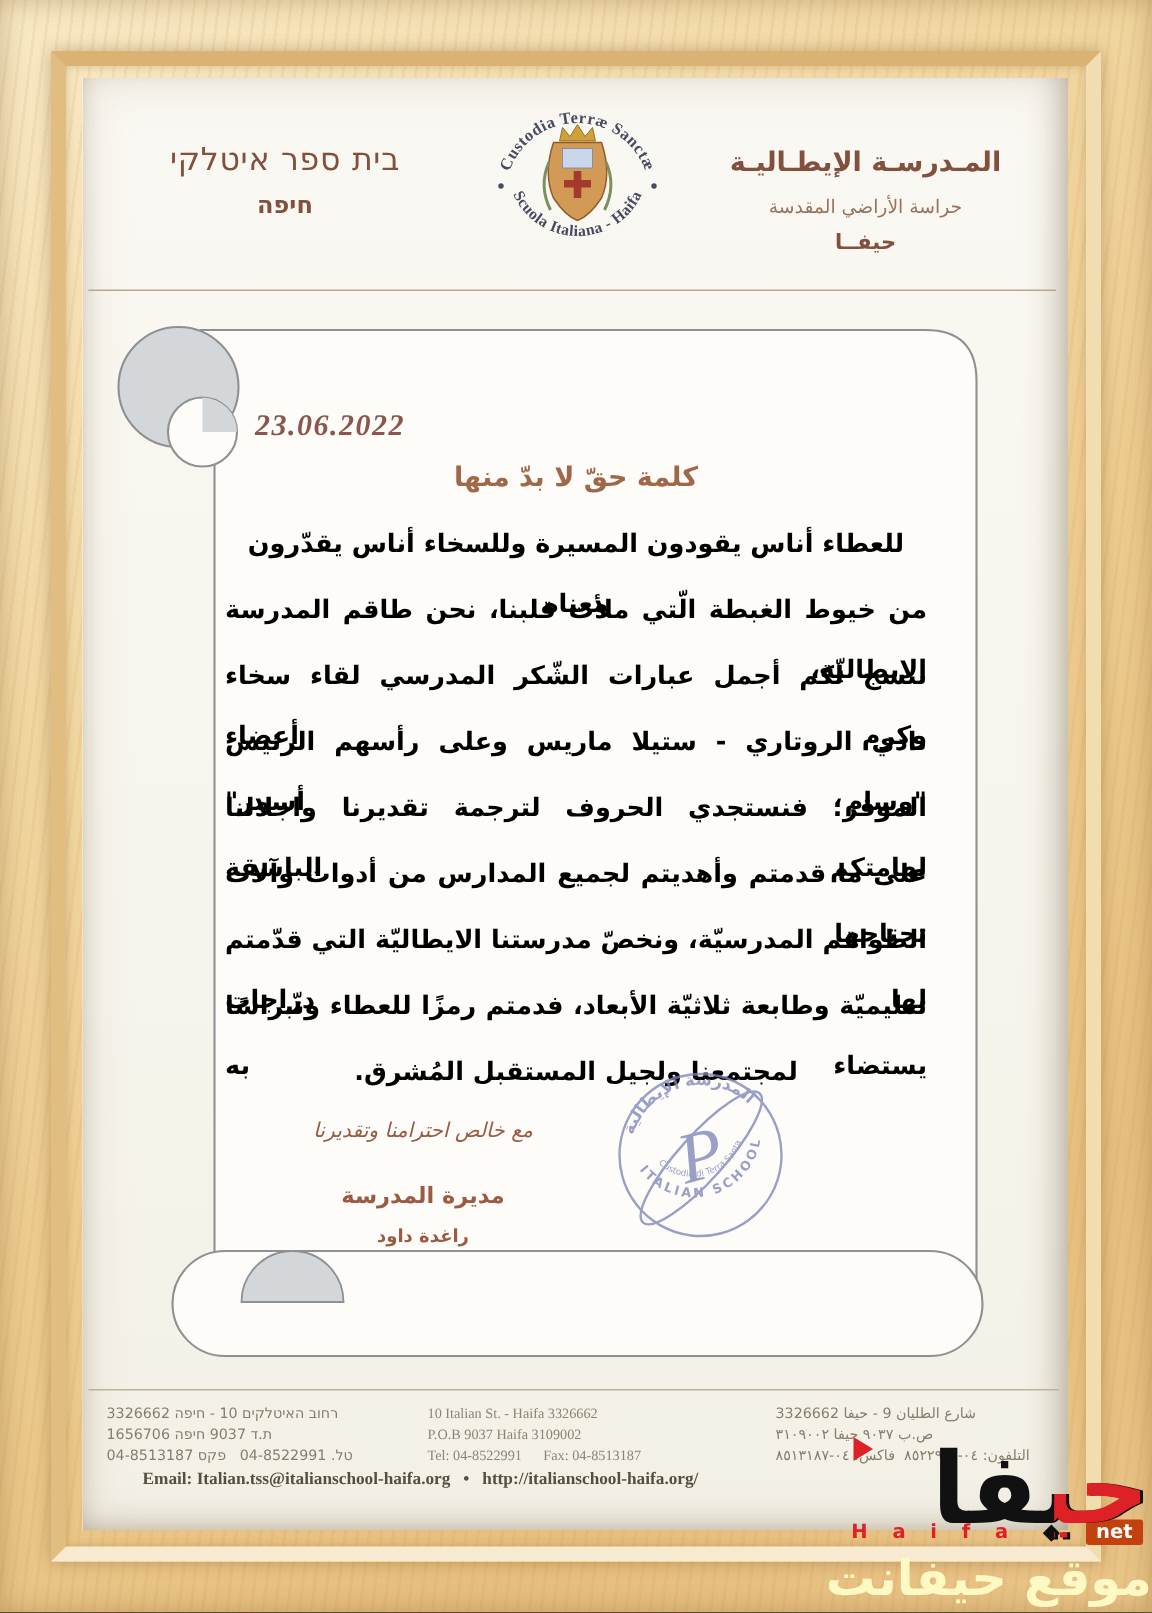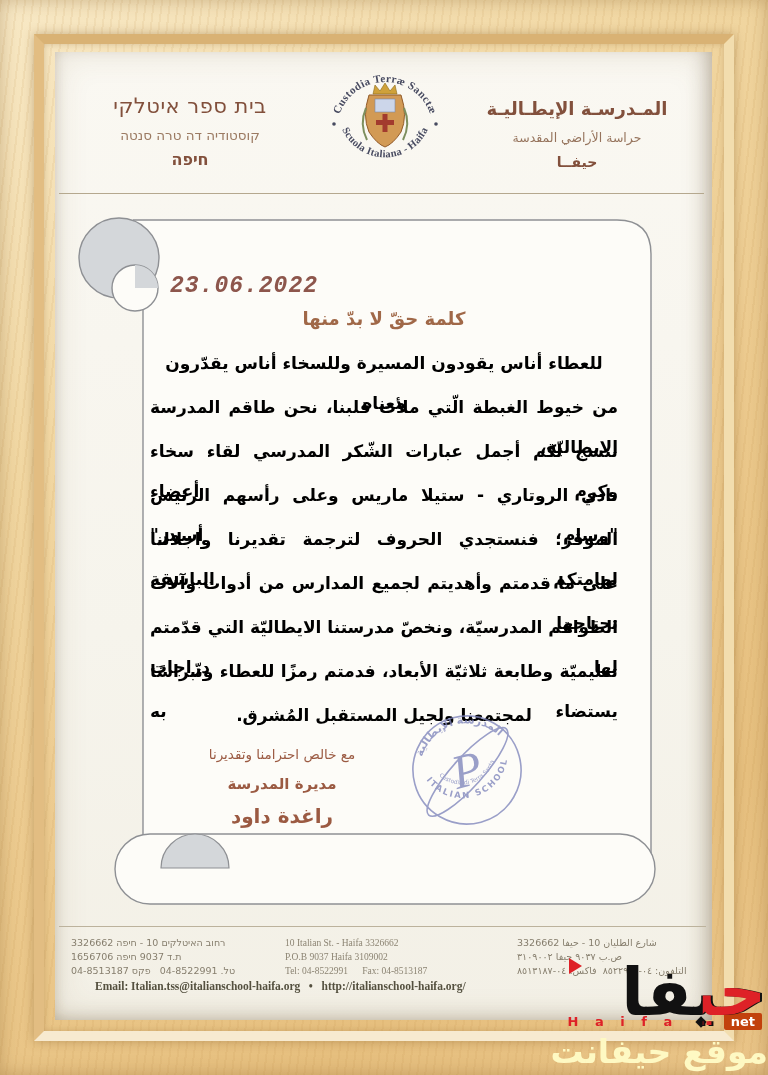--- a/index.html
+++ b/index.html
@@ -29,32 +29,32 @@
   .hdr-heb .l2{font-size:13.5px;color:#9b7a62;margin-bottom:7px;}
   .hdr-heb .l3{font-size:16px;font-weight:bold;}
   .hdr-ar{left:408px;top:46px;width:228px;direction:rtl;}
   .hdr-ar .l1{font-size:18px;font-weight:bold;margin-bottom:11px;}
   .hdr-ar .l2{font-size:12.5px;color:#96745d;margin-bottom:9px;}
   .hdr-ar .l3{font-size:14px;font-weight:bold;}
   .seal{position:absolute;left:270px;top:12px;width:120px;height:120px;}
   .hdr-sep{position:absolute;left:4px;right:8px;top:141px;height:1px;background:#b5a88e;}
   
   .scroll-svg{position:absolute;left:22px;top:160px;}
-  .date{position:absolute;left:115px;top:221px;font-family:Liberation Mono, monospace;
-        font-style:italic;font-weight:bold;font-size:23px;color:#8d564c;letter-spacing:1px;}
+  .date{position:absolute;left:115px;top:221px;font-family:Liberation Serif, serif;
+        font-style:italic;font-weight:bold;font-size:20px;color:#8d564c;letter-spacing:1px;}
   .title{position:absolute;left:95px;width:468px;top:256px;direction:rtl;text-align:center;
          font-size:18px;font-weight:bold;color:#a06848;}
   .body-lines{position:absolute;left:95px;width:468px;top:291px;direction:rtl;}
   .body-lines .ln{height:44px;font-size:17px;font-weight:bold;line-height:40px;}
   .body-lines .ln.just{text-align:justify;text-align-last:justify;}
   .body-lines .ln.center{text-align:center;}
   .closing{position:absolute;left:118px;top:694px;width:218px;direction:rtl;text-align:center;color:#9b5a42;}
-  .closing .c1{font-size:13.5px;margin-bottom:13px;}
+  .closing .c1{font-size:13.5px;margin-bottom:26px;font-style:italic;}
   .closing .c2{font-size:15px;font-weight:bold;margin-bottom:11px;}
-  .closing .c3{font-size:20px;font-weight:bold;letter-spacing:1px;}
+  .closing .c3{font-size:12px;font-weight:bold;letter-spacing:1px;}
   .stamp{position:absolute;left:342px;top:648px;width:140px;height:140px;opacity:.78;}
   
   .ftr-sep{position:absolute;left:4px;right:6px;top:874px;height:1px;background:#bcb29c;}
   .ftr-col{position:absolute;top:884px;font-size:9.5px;line-height:14px;text-align:left;color:#867e6d;}
   .ftr-heb{left:16px;width:250px;direction:rtl;}
   .ftr-eng{left:230px;width:215px;font-family:"Liberation Serif",serif;color:#8c8473;}
   .ftr-ar{left:462px;width:190px;direction:rtl;}
   .ftr-email{position:absolute;left:40px;width:580px;top:928px;text-align:left;
     font-family:"Liberation Serif",serif;font-size:11.5px;font-weight:bold;color:#54503f;}
   
@@ -76,21 +76,20 @@
 
 <div class="stage">
 
   <div class="frame"></div>
   <div class="frame-lip"></div>
 
   <div class="paper">
 
     <div class="hdr-block hdr-heb">
       <div class="l1">בית ספר איטלקי</div>
-      <div class="l2">קוסטודיה דה טרה סנטה</div>
       <div class="l3">חיפה</div>
     </div>
 
     <svg class="seal" viewBox="0 0 120 120">
       <defs>
         <path id="sealTop" d="M 12 66 A 48 48 0 1 1 108 66"></path>
         <path id="sealBot" d="M 14 56 A 47 47 0 0 0 106 56"></path>
       </defs>
       <text font-family="Liberation Serif, serif" font-size="11" font-weight="bold" fill="#474a60" letter-spacing="0.4">
         <textPath href="#sealTop" startOffset="50%" text-anchor="middle">Custodia Terræ Sanctæ</textPath>
@@ -180,21 +179,21 @@
       <div>טל. 04-8522991&nbsp;&nbsp;&nbsp;פקס 04-8513187</div>
     </div>
 
     <div class="ftr-col ftr-eng">
       <div>10 Italian St. - Haifa 3326662</div>
       <div>P.O.B 9037 Haifa 3109002</div>
       <div>Tel: 04-8522991&nbsp;&nbsp;&nbsp;&nbsp;&nbsp;&nbsp;Fax: 04-8513187</div>
     </div>
 
     <div class="ftr-col ftr-ar">
-      <div>شارع الطليان 10 - حيفا 3326662</div>
+      <div>شارع الطليان 9 - حيفا 3326662</div>
       <div>ص.ب ٩٠٣٧ حيفا ٣١٠٩٠٠٢</div>
       <div>التلفون: ٠٤-٨٥٢٢٩٩١&nbsp;&nbsp;فاكس: ٠٤-٨٥١٣١٨٧</div>
     </div>
 
     <div class="ftr-email">Email: Italian.tss@italianschool-haifa.org&nbsp;&nbsp;&nbsp;•&nbsp;&nbsp;&nbsp;http://italianschool-haifa.org/</div>
   </div>
 
   <div class="wm">
     <div class="wm-word">
       <span>حيفا</span>

